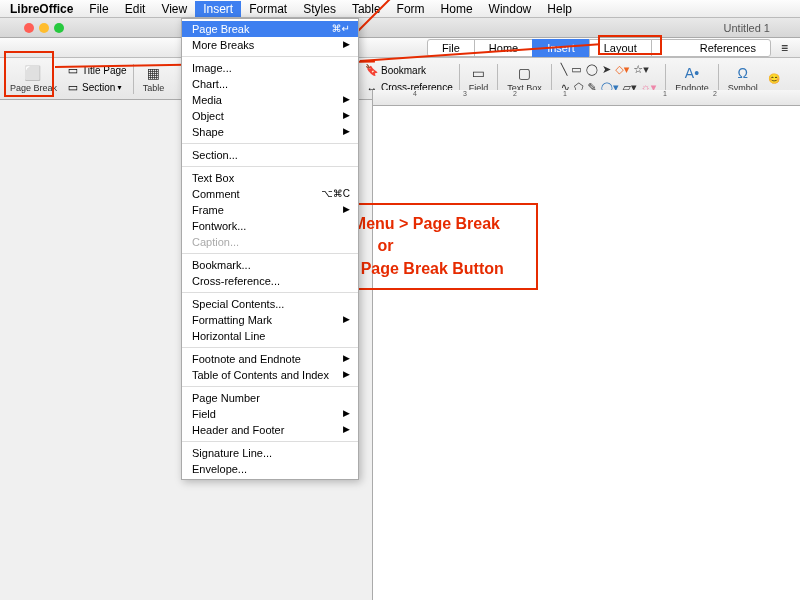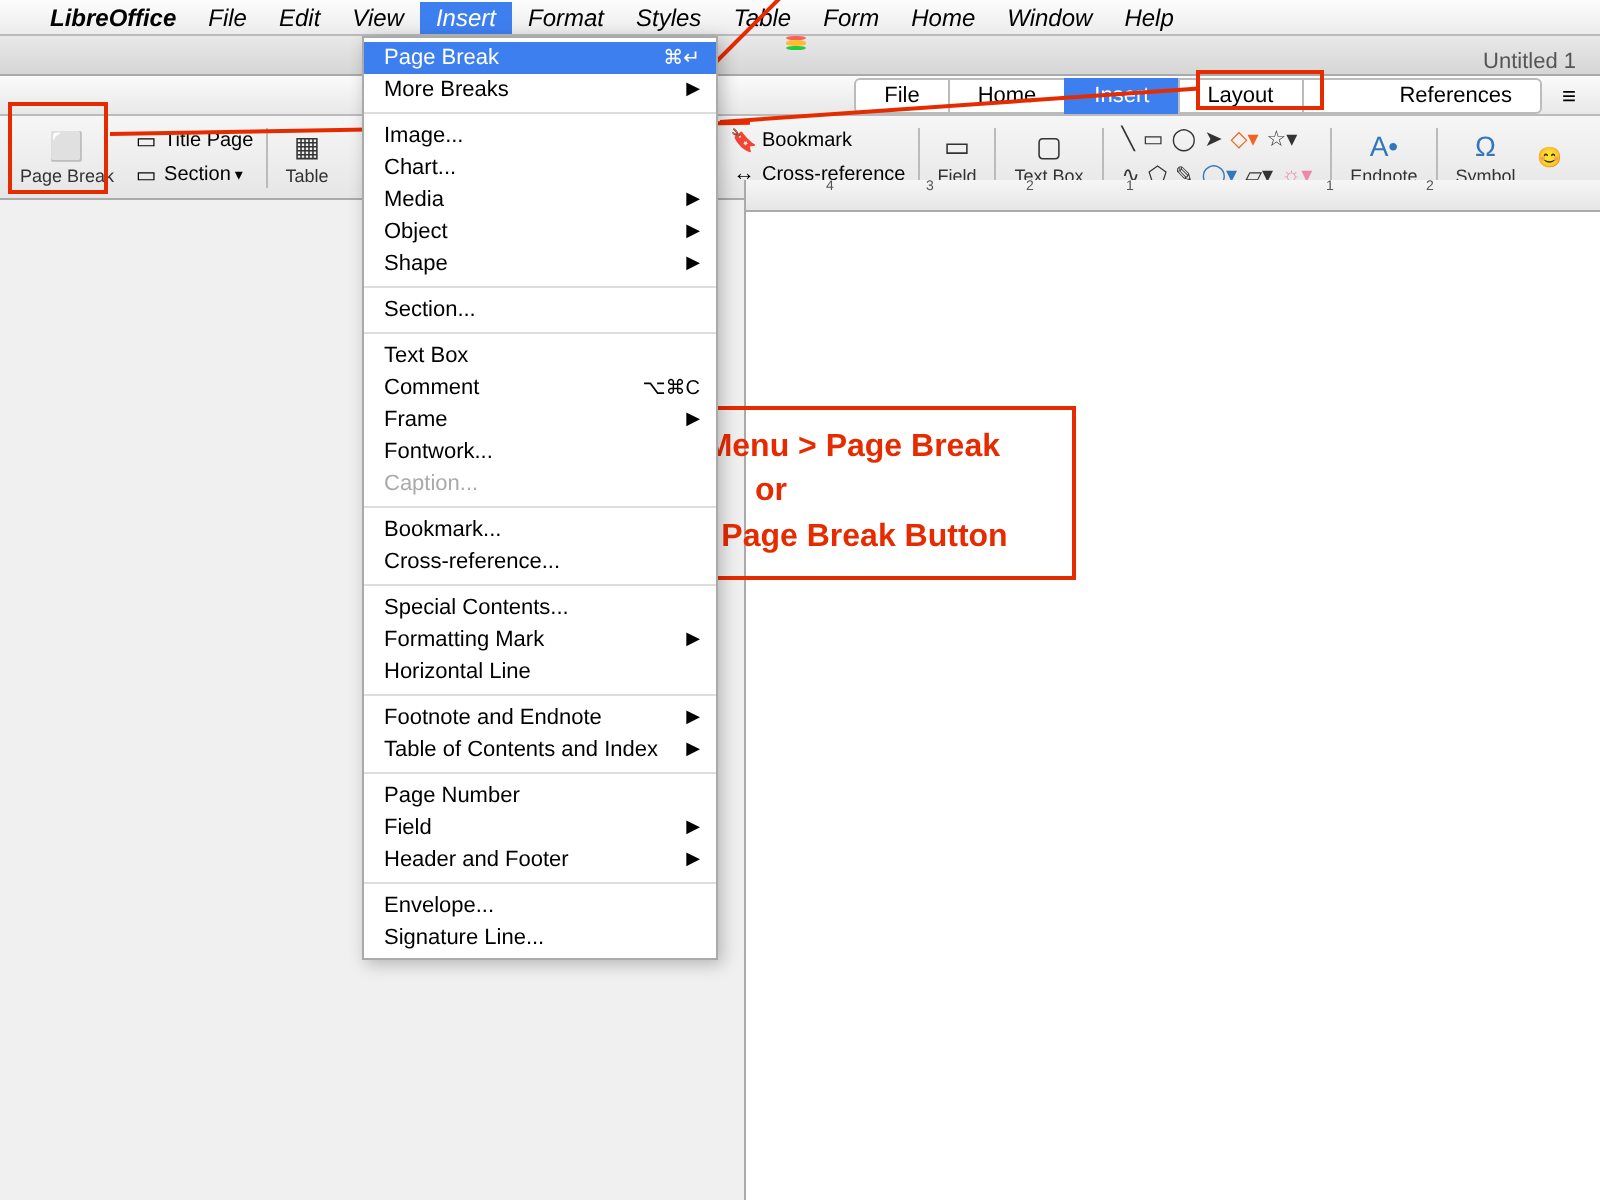--- a/index.html
+++ b/index.html
@@ -1,24 +1,24 @@
 <!DOCTYPE html>
 <html><head>
 <meta charset="utf-8">
 <style>
 * { margin:0; padding:0; box-sizing:border-box; font-family:-apple-system,"Helvetica Neue",Arial,sans-serif; }
 body { width:800px; height:600px; background:#f0f0f0; overflow:hidden; position:relative; font-size:11px; }
 
-.menubar { height:18px; background:linear-gradient(#fdfdfd,#ececec); display:flex; align-items:center; padding:0 15px; border-bottom:1px solid #bbb;font-style:italic; }
+.menubar { height:18px; background:linear-gradient(#fdfdfd,#ececec); display:flex; align-items:center; padding:0 0; border-bottom:1px solid #bbb; }
 .menubar .apple { font-size:12px; margin-right:10px; }
 .menubar .app-name { font-weight:bold; margin-right:8px; font-size:12px; }
 .menubar .m-item { padding:1px 8px; font-size:12px; cursor:default; }
 .menubar .m-item.hi { background:#3e7ff0; color:#fff; }
 
-.titlebar { height:20px; background:linear-gradient(#e9e9e9,#d6d6d6); border-bottom:1px solid #aaa; display:flex; align-items:center; padding:0 6px;flex-direction:column; }
+.titlebar { height:20px; background:linear-gradient(#e9e9e9,#d6d6d6); border-bottom:1px solid #aaa; display:flex; align-items:center; padding:0 24px; }
 .titlebar .dot { width:10px; height:10px; border-radius:50%; margin-right:5px; }
 .d1{background:#ff5f56}.d2{background:#ffbd2e}.d3{background:#27c93f}
 .titlebar .doc { margin-left:auto; margin-right:6px; color:#555; font-size:11px; }
 
 .ribbon { height:20px; background:linear-gradient(#fbfbfb,#e8e8e8); border-bottom:1px solid #bbb; display:flex; align-items:center; justify-content:flex-end; padding-right:8px; }
 .ribbon .tab { padding:2px 14px; border:1px solid #bbb; background:#fff; margin-left:-1px; font-size:11px; cursor:pointer; }
 .ribbon .tab.active { background:#3e7ff0; color:#fff; border-color:#3e7ff0; }
 .ribbon .tab:first-child { border-radius:3px 0 0 3px; }
 .ribbon .tab:nth-child(5) { border-radius:0 3px 3px 0;padding-left:48px; }
 
@@ -193,22 +193,22 @@
   <div class="dd-item"><span>Formatting Mark</span><span class="sub">▶</span></div>
   <div class="dd-item">Horizontal Line</div>
   <div class="dd-sep"></div>
   <div class="dd-item"><span>Footnote and Endnote</span><span class="sub">▶</span></div>
   <div class="dd-item"><span>Table of Contents and Index</span><span class="sub">▶</span></div>
   <div class="dd-sep"></div>
   <div class="dd-item">Page Number</div>
   <div class="dd-item"><span>Field</span><span class="sub">▶</span></div>
   <div class="dd-item"><span>Header and Footer</span><span class="sub">▶</span></div>
   <div class="dd-sep"></div>
+  <div class="dd-item">Signature Line...</div>
   <div class="dd-item">Envelope...</div>
-  <div class="dd-item">Signature Line...</div>
 </div>
 
 <div class="page-area">
   <div class="ruler">
     <span class="tick" style="left:40px">4</span>
     <span class="tick" style="left:90px">3</span>
     <span class="tick" style="left:140px">2</span>
     <span class="tick" style="left:190px">1</span>
     <span class="tick" style="left:290px">1</span>
     <span class="tick" style="left:340px">2</span>

